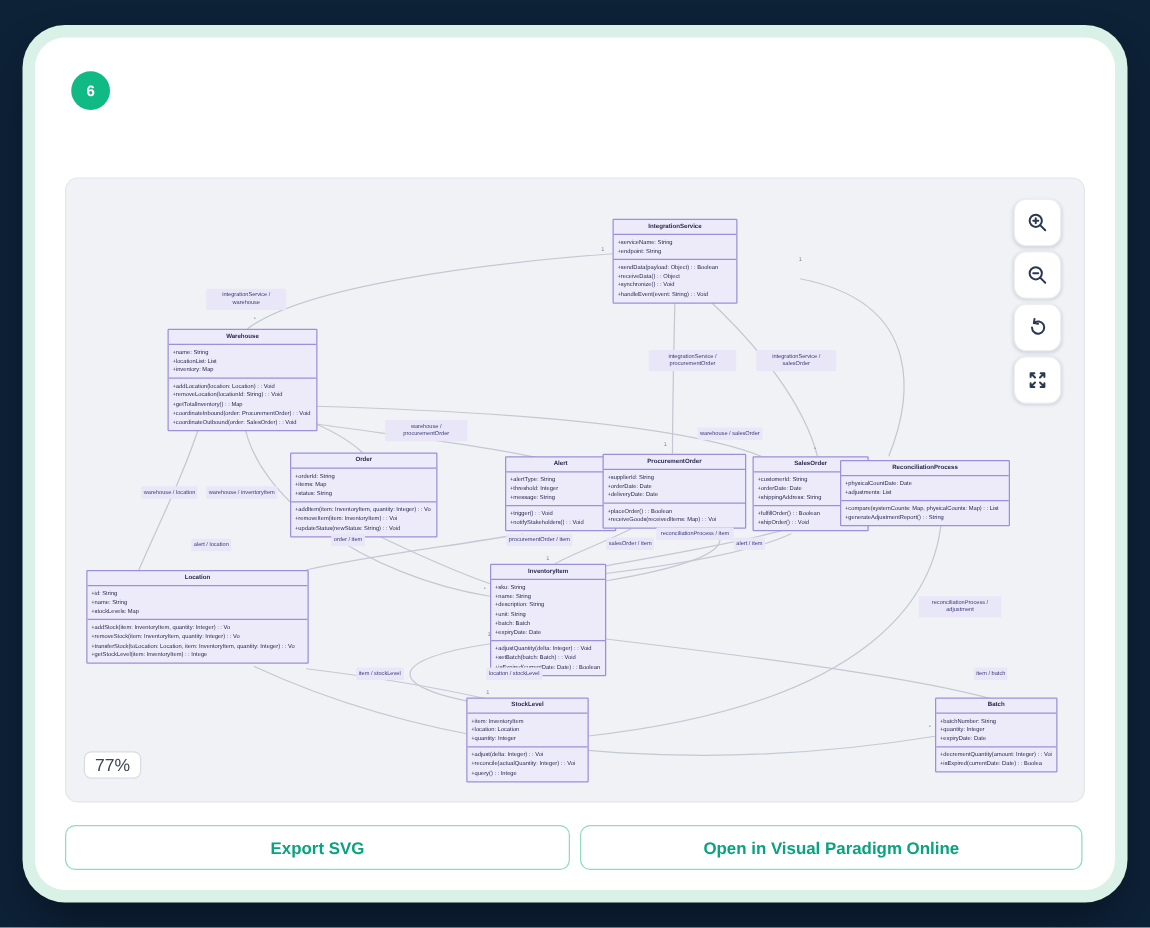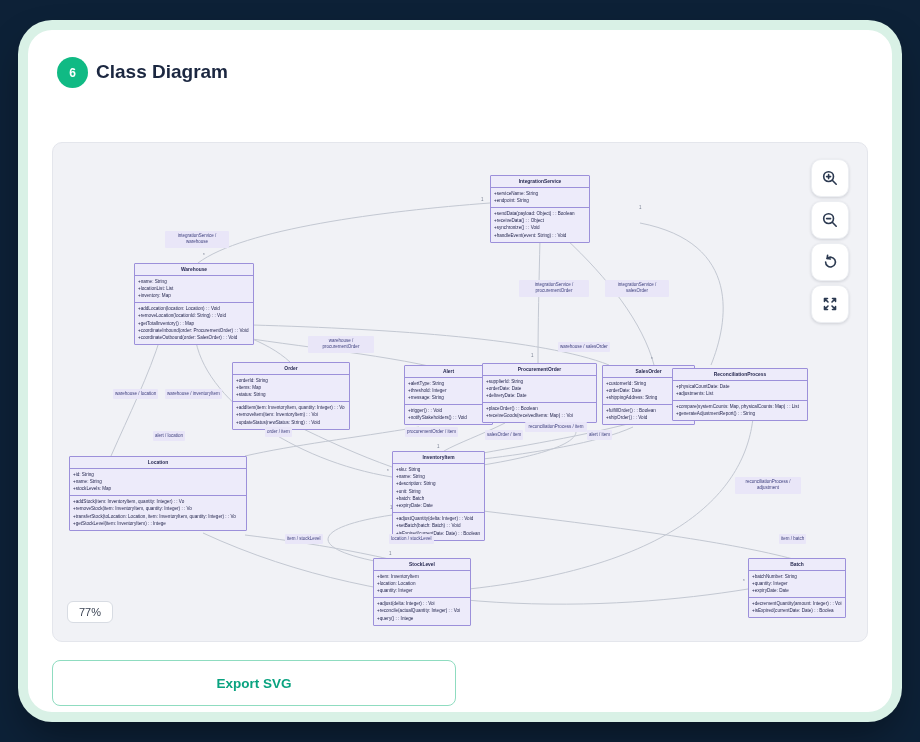--- a/index.html
+++ b/index.html
@@ -52,39 +52,38 @@
   }
   .ctl-btn{
     width:36px;height:36px;background:#ffffff;border:1px solid #eceef2;border-radius:10px;
     display:flex;align-items:center;justify-content:center;cursor:pointer;
     box-shadow:0 1px 3px rgba(15,23,42,.15);
   }
   .ctl-btn svg{stroke:#2b3950;stroke-width:1.6;fill:none;stroke-linecap:round;stroke-linejoin:round;}
   .zoom-pct{
     position:absolute;left:14px;bottom:18px;width:44px;height:20px;
     background:#ffffff;border:1px solid #d8dce3;border-radius:6px;
-    font-size:11px;color:#3c4555;display:flex;align-items:center;justify-content:center;
+    font-size:14px;color:#3c4555;display:flex;align-items:center;justify-content:center;
   }
   .footer-btn{
-    position:absolute;top:630px;height:46px;background:#ffffff;
+    position:absolute;top:630px;height:36px;background:#ffffff;
     border:1px solid #8fdcc0;border-radius:8px;cursor:pointer;
     font-size:13.5px;font-weight:bold;color:#0aa380;
     display:flex;align-items:center;justify-content:center;
     font-family:"Liberation Sans",sans-serif;
   }
   .footer-btn.export{left:24px;width:404px;}
   .footer-btn.open{left:436px;width:402px;}
 </style>
 </head>
 <body>
 
 <div class="card">
 
   <div class="step-badge">6</div>
-  <div class="page-title">Class Diagram</div>
 
   <div class="canvas">
 
     <svg class="edges" viewBox="0 0 814 498">
       <path d="M437 60 C330 68 190 86 145 120"></path>
       <path d="M487 95 C486 140 485 180 485 220"></path>
       <path d="M512 95 C555 135 590 180 601 222"></path>
       <path d="M587 80 C690 100 675 180 658 222"></path>
       <path d="M199 196 C280 208 370 216 429 238"></path>
       <path d="M199 182 C340 186 490 196 556 222"></path>
@@ -316,14 +315,15 @@
           <path d="M3.5 11.5 V14.5 H6.5 M3.6 14.4 L7 11"></path>
           <path d="M14.5 11.5 V14.5 H11.5 M14.4 14.4 L11 11"></path>
         </svg>
       </div>
     </div>
 
     <div class="zoom-pct">77%</div>
   </div>
 
   <button class="footer-btn export">Export SVG</button>
+  <button class="footer-btn open">Open in Visual Paradigm Online</button>
 
 </div>
 
 </body></html>

